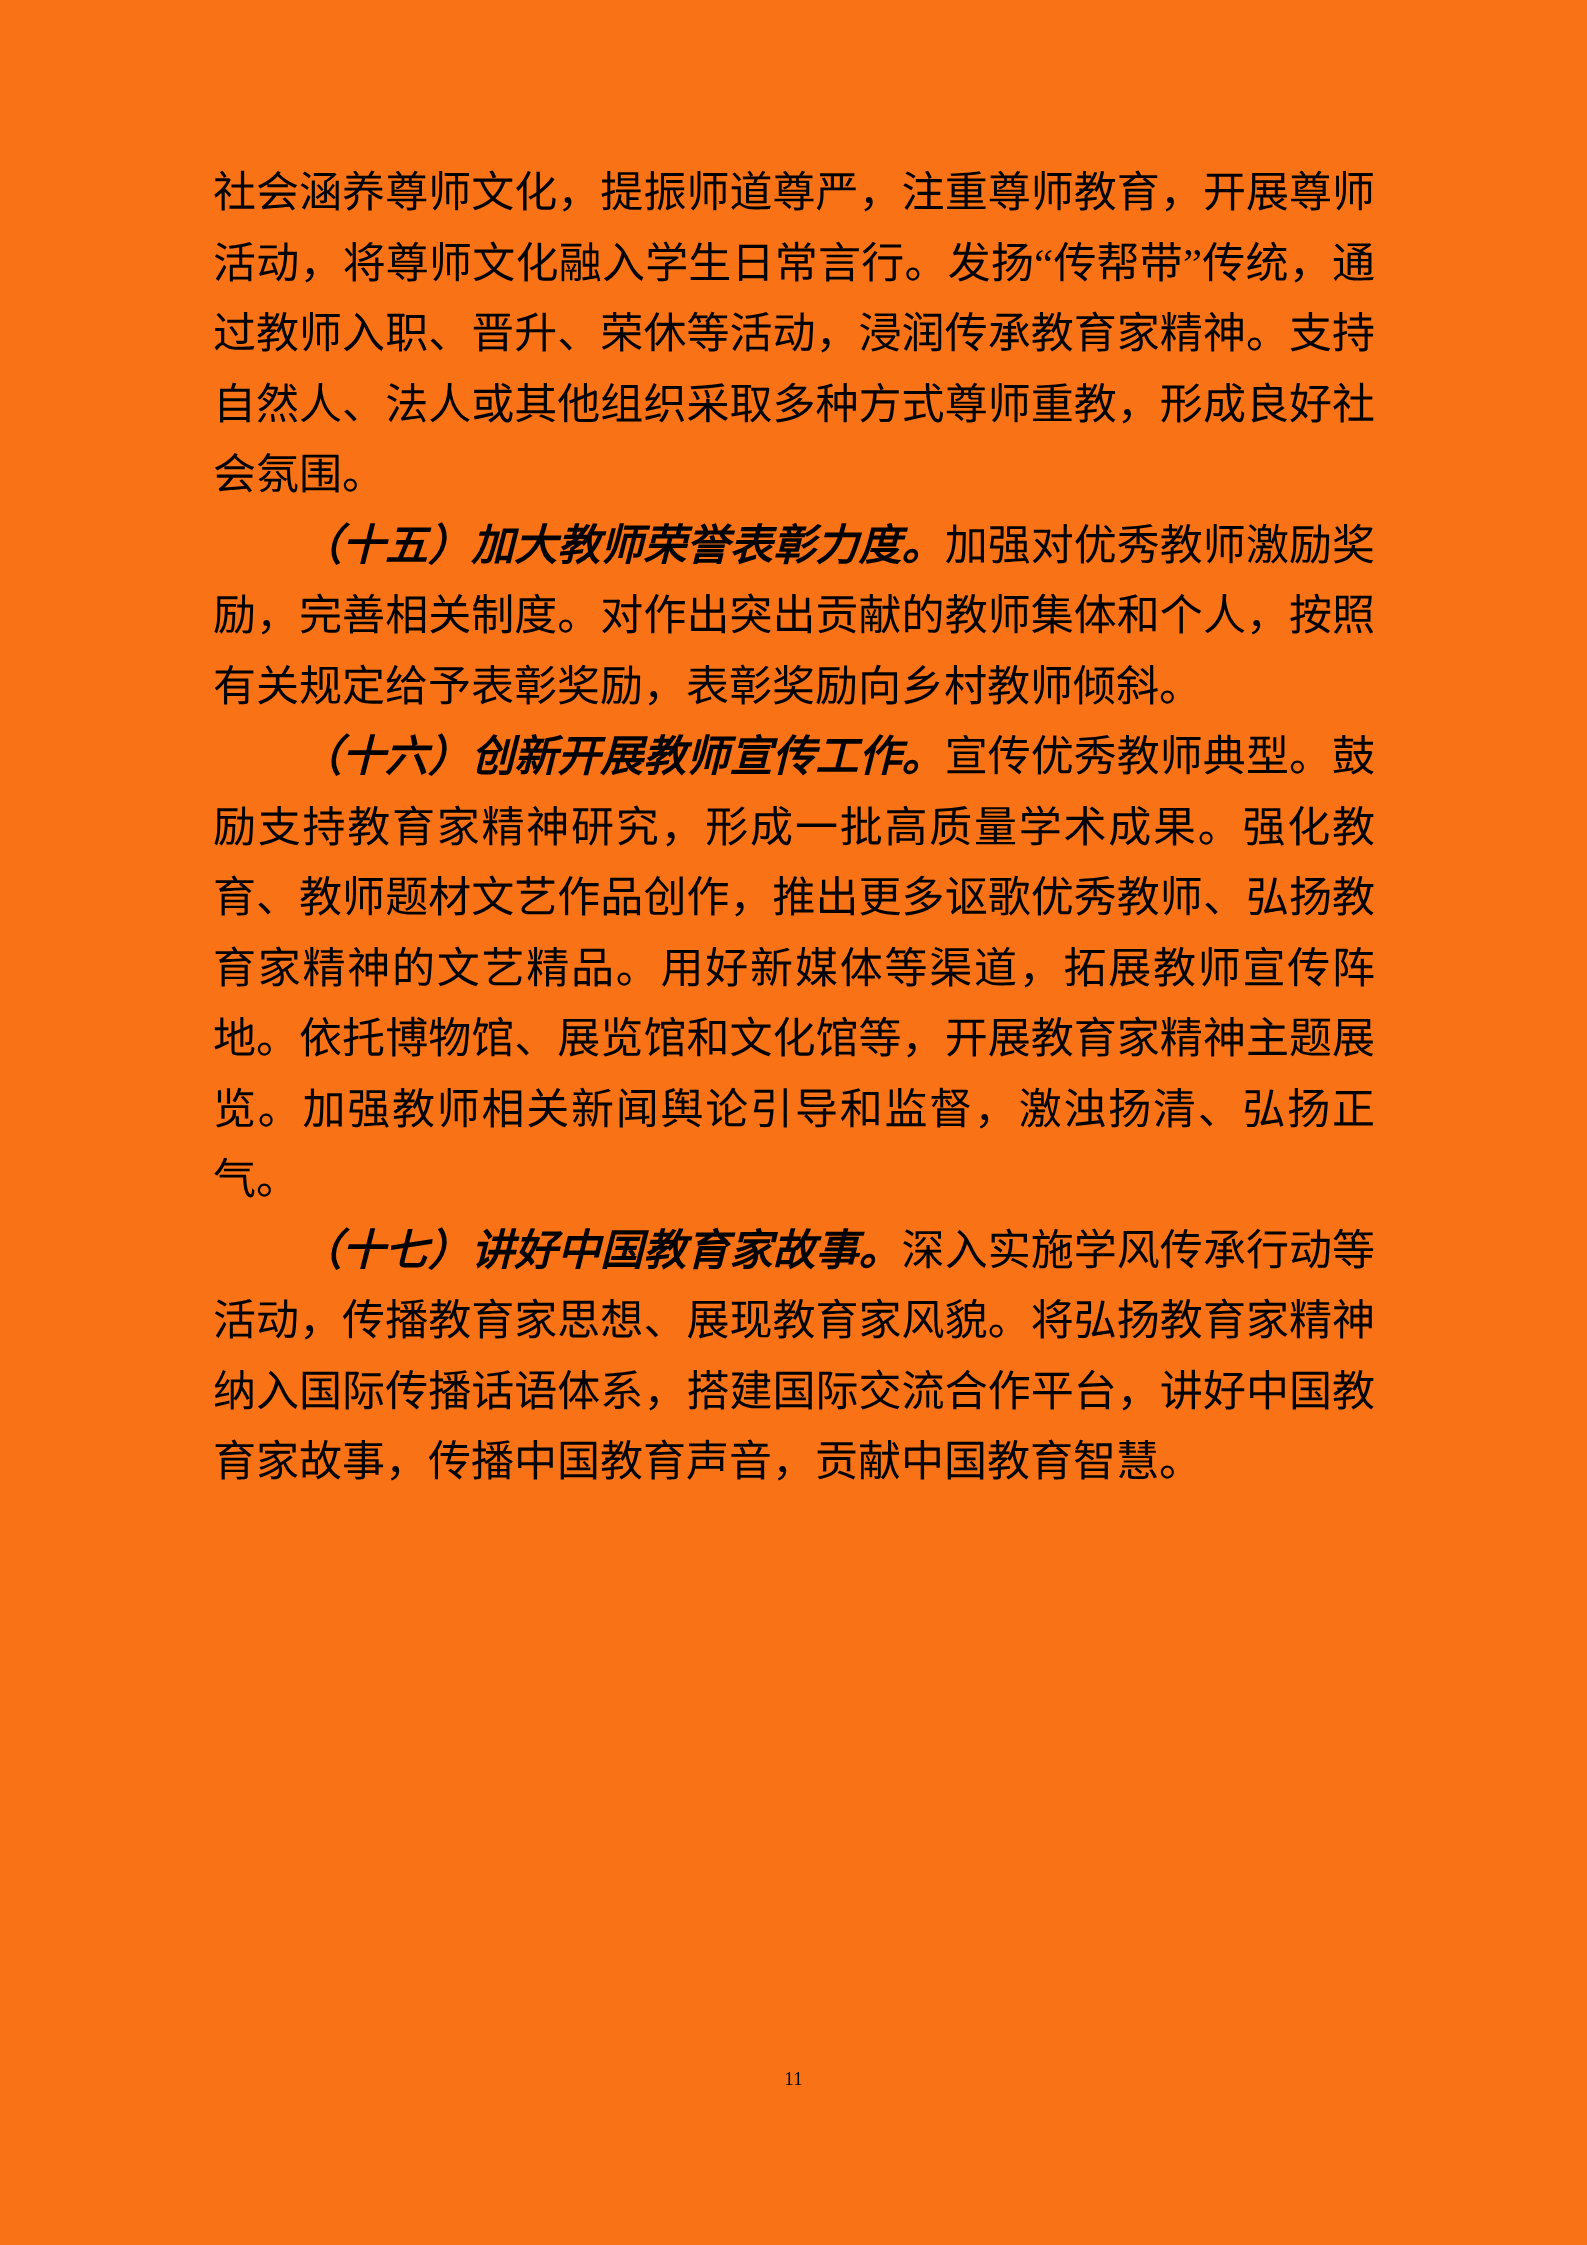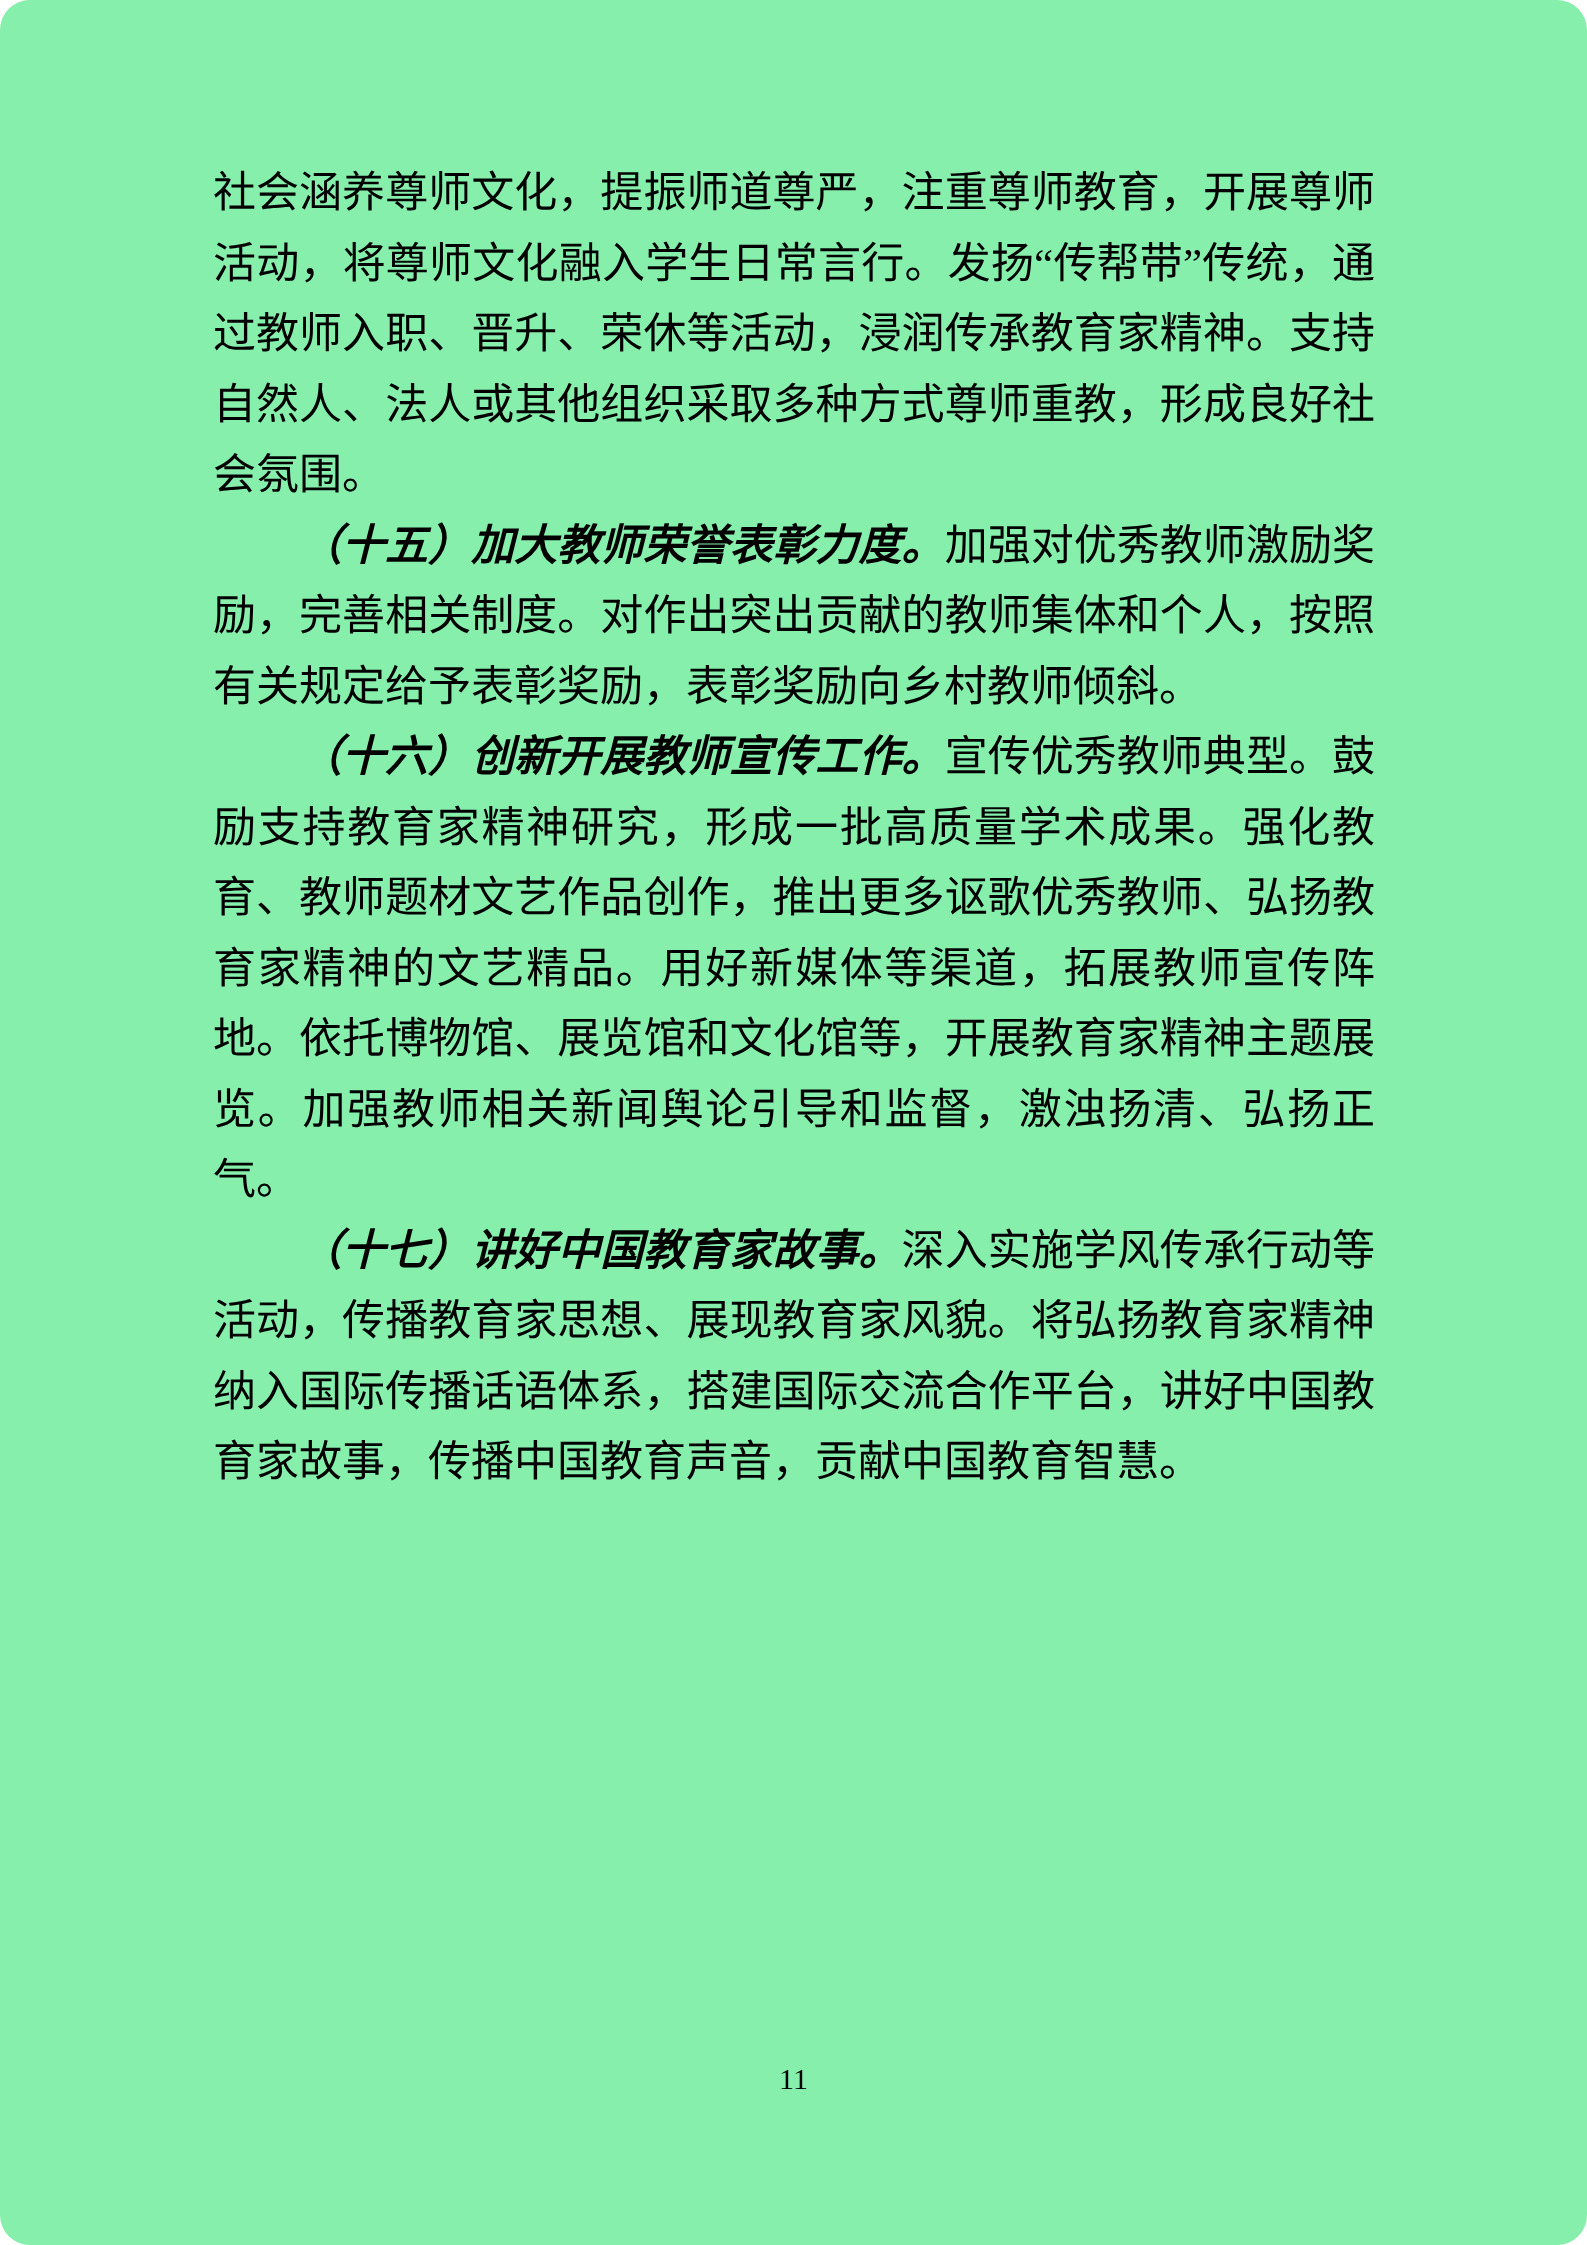--- a/index.html
+++ b/index.html
@@ -4,25 +4,24 @@
 <style>
   html, body {
     margin: 0;
     padding: 0;
     background: #ffffff;
   }
   .page {
     position: relative;
     width: 1587px;
     height: 2245px;
-    background: #86efac;
+    background: #f97316;
     overflow: hidden;
     font-family: "Liberation Serif", "DejaVu Serif", serif;
     color: #000000;
-    border-radius: 30px;
   }
   .doc-body {
     position: absolute;
     left: 213px;
     top: 158px;
     width: 1162px;
     font-size: 43px;
     line-height: 70.5px;
     text-align: justify;
     text-justify: inter-ideograph;
@@ -41,21 +40,21 @@
   }
   .seg-normal {
     font-weight: 400;
   }
   .page-number {
     position: absolute;
     top: 2062px;
     left: 0;
     width: 100%;
     text-align: center;
-    font-size: 30px;
+    font-size: 19px;
     line-height: 34px;
     color: #000000;
     font-family: "Liberation Serif", "DejaVu Serif", serif;
   }
 </style>
 </head>
 <body>
 
 <div class="page">
   <div class="doc-body" id="doc-body">

